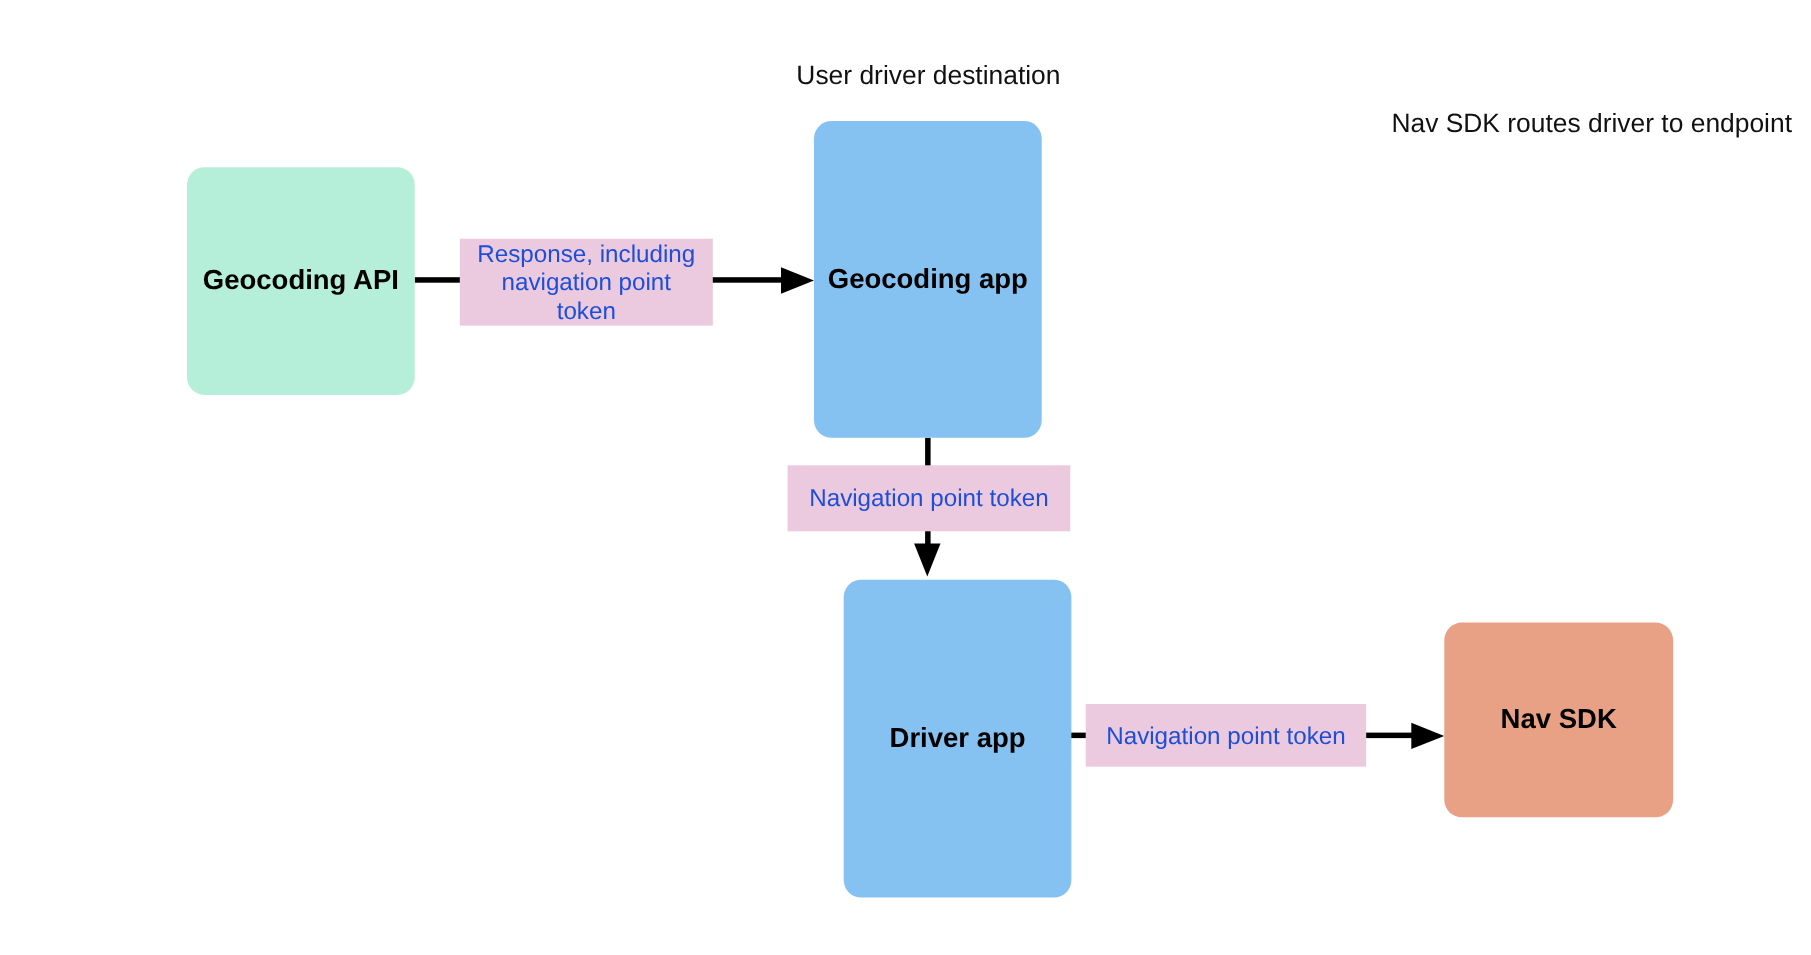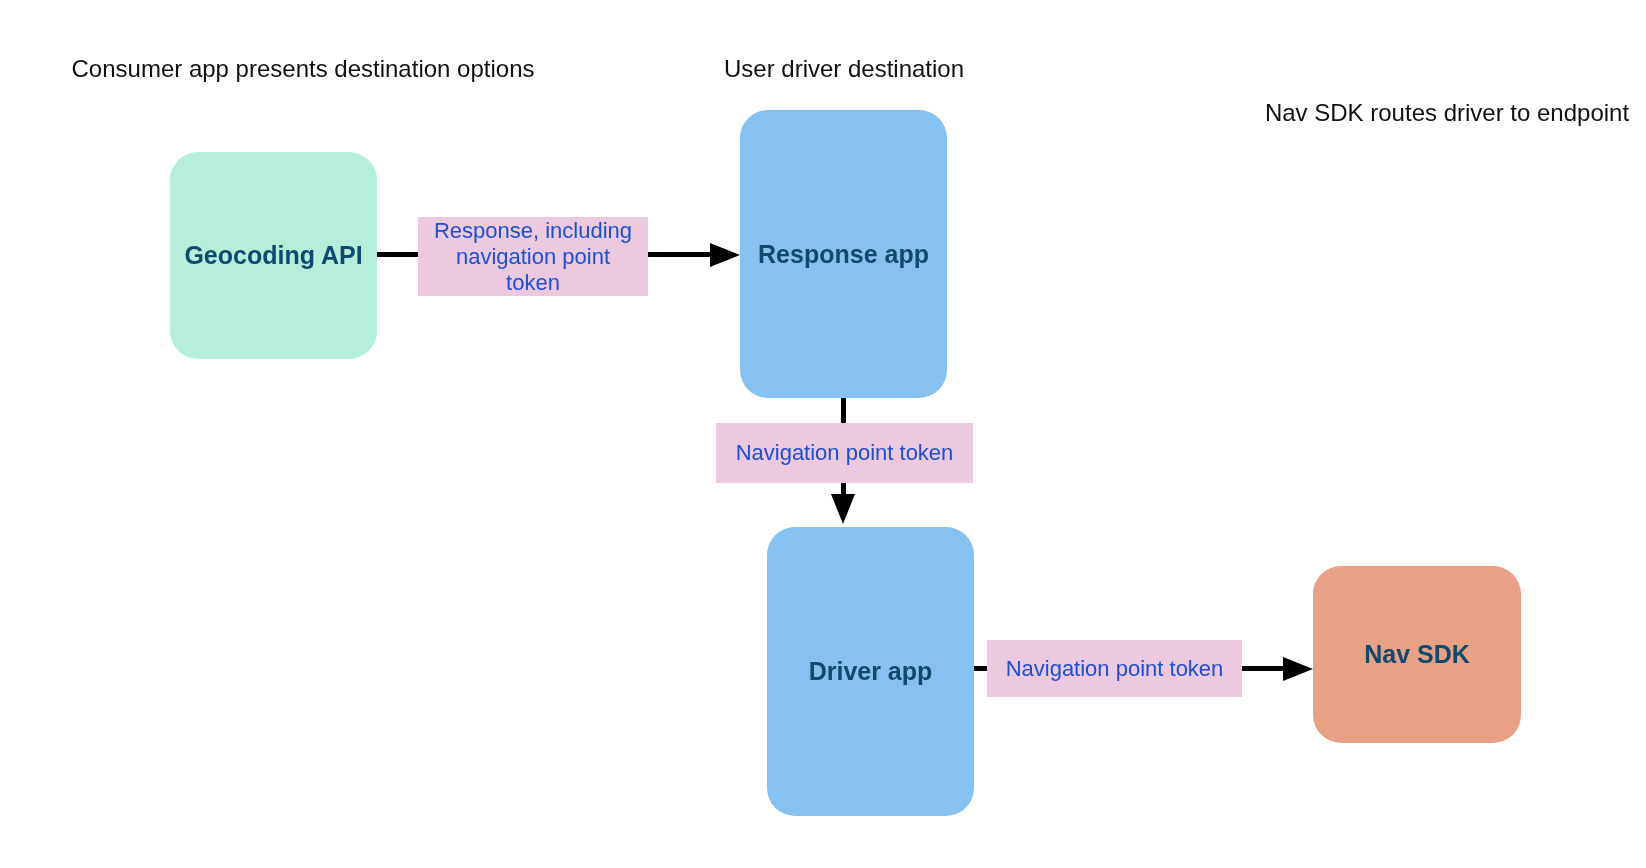--- a/index.html
+++ b/index.html
@@ -17,28 +17,28 @@
     top: 54px;
     transform: translateX(-50%);
     font-size: 24px;
     line-height: 30px;
     font-weight: 400;
     color: #111111;
     white-space: nowrap;
   }
   .node {
     position: absolute;
-    border-radius: 28px;
+    border-radius: 16px;
     display: flex;
     align-items: center;
     justify-content: center;
     text-align: center;
     font-size: 25px;
     font-weight: 700;
-    color: #0c4a6e;
+    color: #000000;
     z-index: 2;
   }
   .edge-line { position: absolute; background: #000000; z-index: 1; }
   .arrowhead { position: absolute; width: 0; height: 0; z-index: 1; }
   .arrowhead.right {
     border-top: 12px solid transparent;
     border-bottom: 12px solid transparent;
     border-left: 30px solid #000000;
   }
   .arrowhead.down {
@@ -78,39 +78,38 @@
 
   #label-response { left: 418px; top: 217px; width: 230px; height: 79px; }
   #label-token-1  { left: 716px; top: 423px; width: 257px; height: 60px; }
   #label-token-2  { left: 987px; top: 640px; width: 255px; height: 57px; }
 </style>
 </head>
 <body>
 
 <div id="canvas">
 
-  <div class="col-header" id="header-1">Consumer app presents destination options</div>
   <div class="col-header" id="header-2">User driver destination</div>
   <div class="col-header" id="header-3">Nav SDK routes driver to endpoint</div>
 
   <div class="edge-line" id="line-1" style="background-color: rgb(0, 0, 0);"></div>
   <div class="arrowhead right" id="head-1"></div>
 
   <div class="edge-line" id="line-2" style="background-color: rgb(0, 0, 0);"></div>
   <div class="arrowhead down" id="head-2"></div>
 
   <div class="edge-line" id="line-3" style="background-color: rgb(0, 0, 0);"></div>
   <div class="arrowhead right" id="head-3"></div>
 
   <div class="node" id="node-geocoding" style="background-color: rgb(181, 239, 217);">
     <span>Geocoding API</span>
   </div>
 
   <div class="node" id="node-consumer" style="background-color: rgb(133, 194, 241);">
-    <span>Response app</span>
+    <span>Geocoding app</span>
   </div>
 
   <div class="node" id="node-driver" style="background-color: rgb(133, 194, 241);">
     <span>Driver app</span>
   </div>
 
   <div class="node" id="node-navsdk" style="background-color: rgb(232, 161, 132);">
     <span>Nav SDK</span>
   </div>
 

